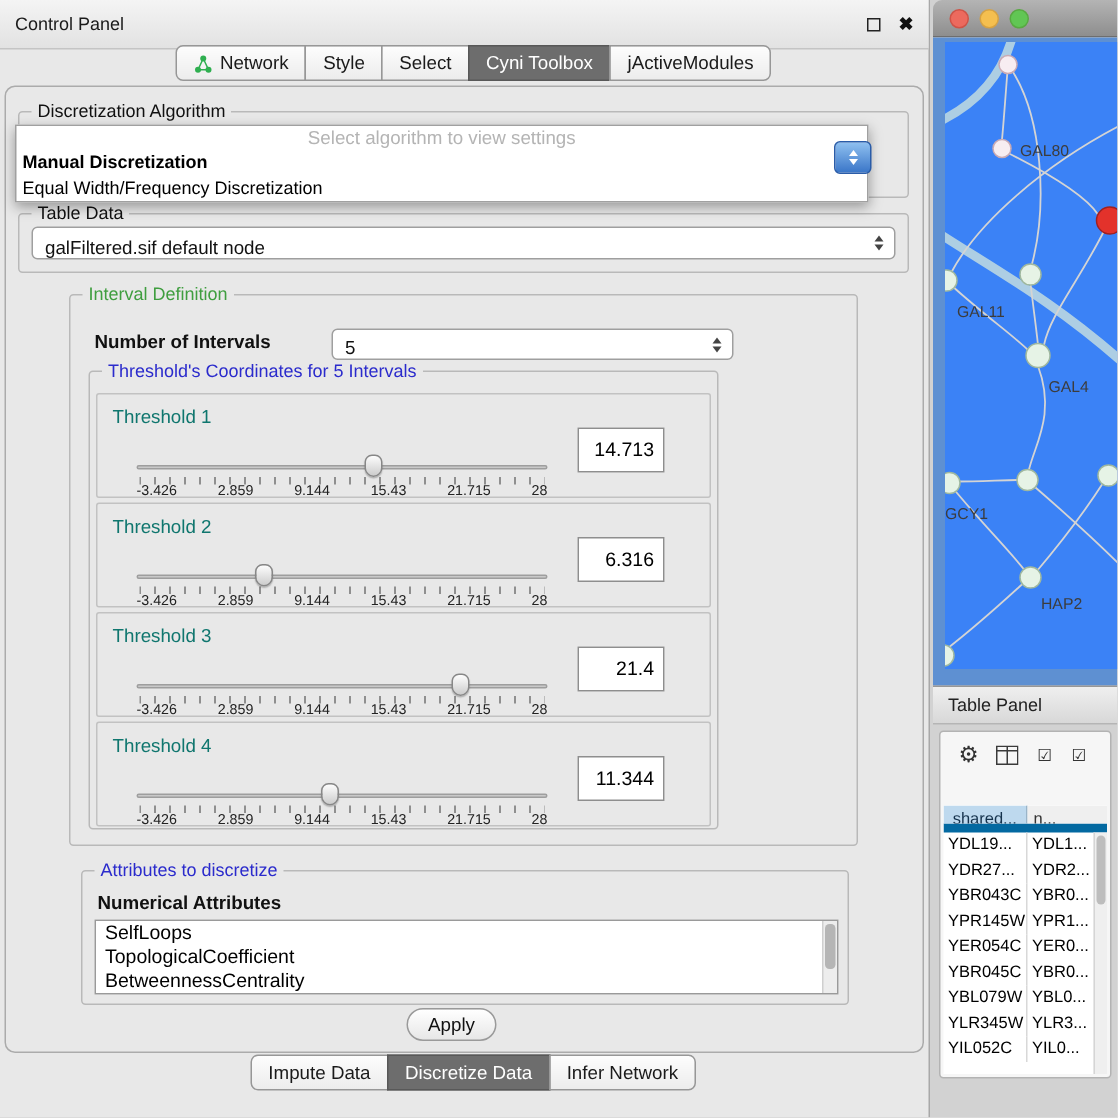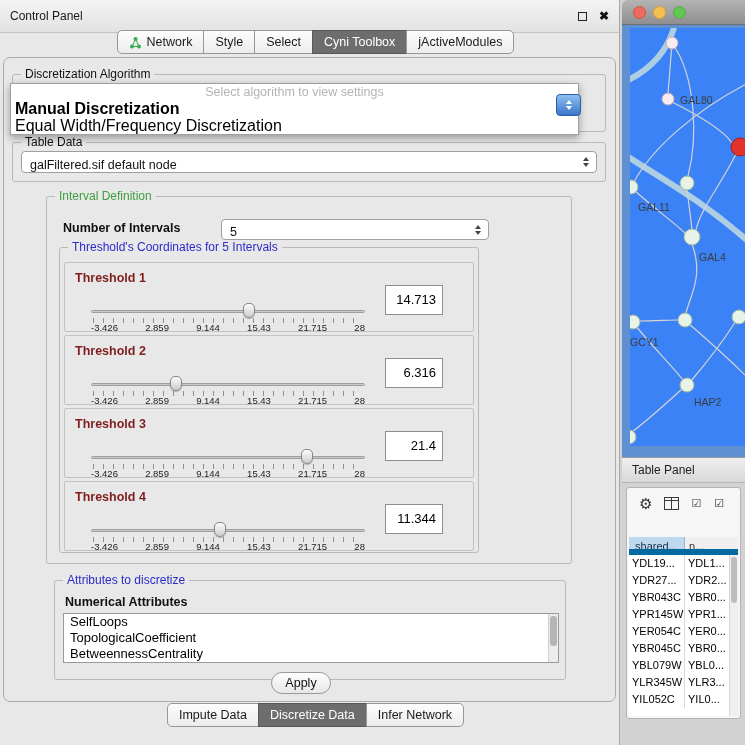--- a/index.html
+++ b/index.html
@@ -35,45 +35,45 @@
   .tri-down{width:0;height:0;border-left:3.5px solid transparent;border-right:3.5px solid transparent;border-top:4.5px solid #444}
   .tri-up.white{border-bottom-color:#fff}
   .tri-down.white{border-top-color:#fff}
 
   
   .g-algo{left:12px;top:74px;width:594px;height:58px}
   .combo-algo{left:20px;top:94px;width:560px;height:22px}
   .blue-cap{position:absolute;left:556px;top:94px;width:25px;height:22px;border-radius:4px;background:linear-gradient(#8fc0f0,#3a76c8);border:1px solid #2a5ca8;z-index:60;display:flex;flex-direction:column;align-items:center;justify-content:center;gap:2px}
   .popup{position:absolute;left:10px;top:83px;width:569px;height:52px;background:#fff;border:1px solid #a0a0a0;box-shadow:0 3px 8px rgba(0,0,0,.35);z-index:50}
   .popup .ph{height:16px;line-height:16px;text-align:center;color:#b4b4b4;font-size:12.5px}
-  .popup .opt{height:17px;line-height:17px;padding-left:4px;font-size:16px;color:#000}
+  .popup .opt{height:17px;line-height:17px;padding-left:4px;font-size:12px;color:#000}
   .popup .opt.bold{font-weight:bold}
 
   
   .g-tdata{left:12px;top:142px;width:594px;height:40px}
   .combo-tdata{left:8px;top:8px;right:8px;height:22px}
 
   
   .g-interval{left:46px;top:196px;width:526px;height:368px}
   .lbl-bold{position:absolute;font-size:12.5px;font-weight:bold;color:#111}
   .lbl-intervals{left:16px;top:24px}
   .combo-n{left:174px;top:22px;width:268px;height:21px}
   .g-thresh{left:12px;top:50px;width:420px;height:306px}
 
   .trow{position:absolute;left:4px;right:4px;height:70px;border:1px solid #c2c2c2;border-radius:2px}
-  .t-label{position:absolute;left:10px;top:8px;font-size:12.5px;font-weight:bold;color:#7f1d1d}
+  .t-label{position:absolute;left:10px;top:8px;font-size:12.5px;font-weight:normal;color:#0f766e}
   .slider{position:absolute;left:26px;right:108px;top:40px;height:20px}
   .track{position:absolute;left:0;right:0;top:7px;height:3px;background:#c9c9c9;border:1px solid #9e9e9e;border-radius:2px}
   .ticks{position:absolute;left:2px;right:2px;top:15px;height:5px;background:repeating-linear-gradient(to right,#8f8f8f 0 1px,transparent 1px 10px)}
   .thumb{position:absolute;top:0;width:12px;height:15px;background:linear-gradient(#fdfdfd,#cccccc);border:1px solid #878787;border-radius:5px 5px 6px 6px;transform:translateX(-50%);box-shadow:0 1px 1px rgba(0,0,0,.25);z-index:2}
   .scale{position:absolute;left:26px;right:108px;top:59px;display:flex;justify-content:space-between;font-size:9.5px;color:#222}
   .vbox{position:absolute;right:30px;top:22px;width:58px;height:30px;background:#fff;border:1px solid #8e8e8e;font-size:13px;line-height:28px;text-align:right;padding-right:6px;color:#000}
 
   
-  .g-attr{left:54px;top:580px;width:512px;height:100px}
+  .g-attr{left:54px;top:580px;width:512px;height:90px}
   .lbl-numattr{left:10px;top:14px}
   .listbox{position:absolute;left:8px;top:32px;width:496px;height:50px;background:#fff;border:1px solid #9a9a9a;overflow:hidden}
   .listbox .item{height:16px;line-height:16px;font-size:13px;color:#000;padding-left:6px;white-space:nowrap}
   .vscroll{position:absolute;right:0;top:0;bottom:0;width:10px;background:#ededed;border-left:1px solid #cfcfcf}
   .vscroll .vthumb{position:absolute;top:2px;right:1px;width:7px;height:30px;background:#b5b5b5;border-radius:3px}
 
   .apply-btn{position:absolute;left:271px;top:672px;width:60px;height:22px;border:1px solid #9a9a9a;border-radius:11px;background:linear-gradient(#ffffff,#e7e7e7);font-size:12.5px;color:#111;display:flex;align-items:center;justify-content:center}
 
   
   .net-window{position:absolute;left:622px;top:0;width:123px;height:457px}

